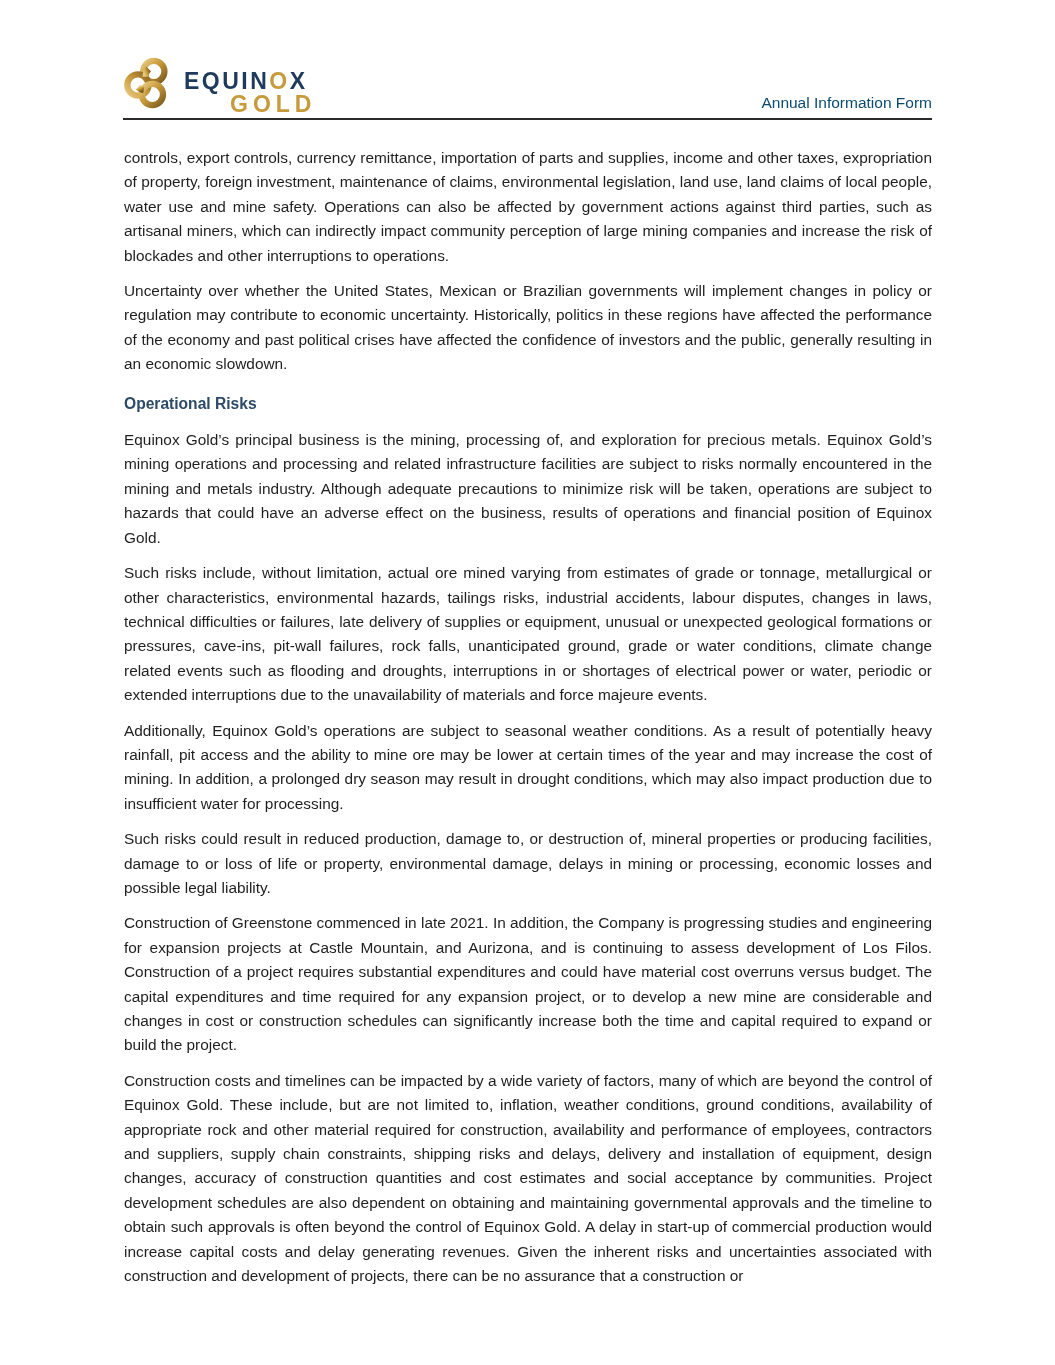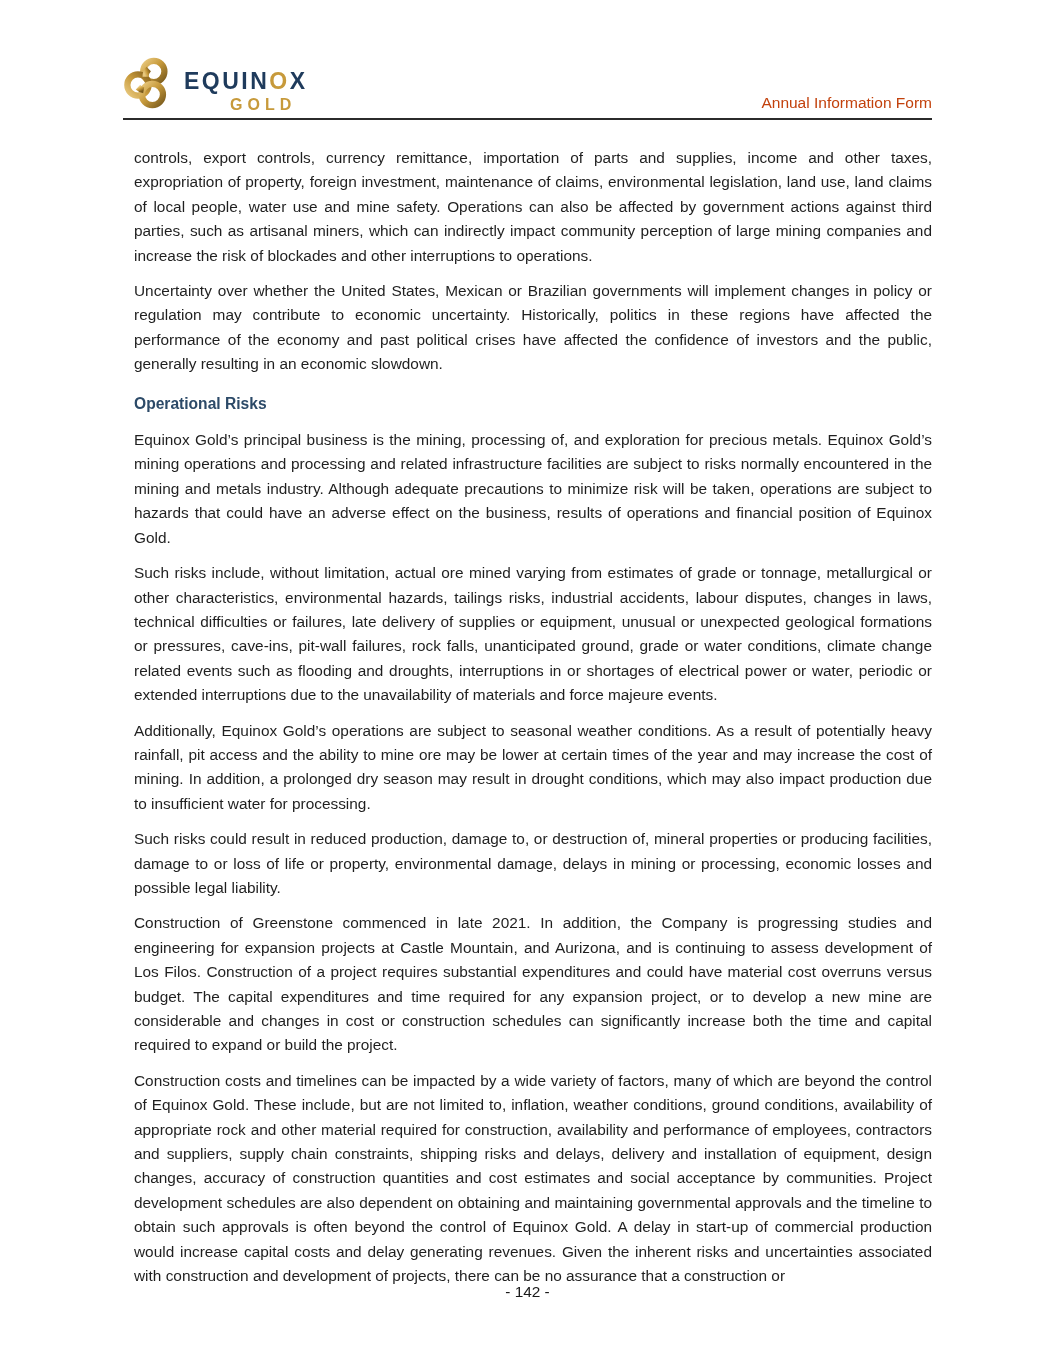--- a/index.html
+++ b/index.html
@@ -43,39 +43,39 @@
     font-size: 23px;
     line-height: 24px;
     font-weight: 700;
     letter-spacing: 2.5px;
     color: var(--navy, #1F3B5C);
     white-space: nowrap;
     margin-top: 20px;
   }
   .brand-line1 .gold-letter { color: var(--gold, #C79A3B); }
   .brand-line2 {
-    font-size: 16px;
+    font-size: 23px;
     line-height: 23px;
     font-weight: 700;
     letter-spacing: 5px;
     color: var(--gold, #C79A3B);
     margin-left: 46px;
     white-space: nowrap;
   }
   .doc-title {
     font-size: 15.5px;
-    color: #c2410c;
+    color: #0c4a6e;
     padding-bottom: 4px;
     white-space: nowrap;
     margin-left: 36px;
   }
   
   .content {
     position: absolute;
-    left: 134px;
+    left: 124px;
     right: 123px;
     top: 146px;
     color: var(--text, #1F1F1F);
     font-size: 15.4px;
     line-height: 24.4px;
     text-align: justify;
     text-align-last: left;
   }
   .content p { margin: 0 0 11px 0; }
   .content h2 {
@@ -137,15 +137,14 @@
     <p>Uncertainty over whether the United States, Mexican or Brazilian governments will implement changes in policy or regulation may contribute to economic uncertainty. Historically, politics in these regions have affected the performance of the economy and past political crises have affected the confidence of investors and the public, generally resulting in an economic slowdown.</p>
     <h2>Operational Risks</h2>
     <p>Equinox Gold’s principal business is the mining, processing of, and exploration for precious metals. Equinox Gold’s mining operations and processing and related infrastructure facilities are subject to risks normally encountered in the mining and metals industry. Although adequate precautions to minimize risk will be taken, operations are subject to hazards that could have an adverse effect on the business, results of operations and financial position of Equinox Gold.</p>
     <p>Such risks include, without limitation, actual ore mined varying from estimates of grade or tonnage, metallurgical or other characteristics, environmental hazards, tailings risks, industrial accidents, labour disputes, changes in laws, technical difficulties or failures, late delivery of supplies or equipment, unusual or unexpected geological formations or pressures, cave-ins, pit-wall failures, rock falls, unanticipated ground, grade or water conditions, climate change related events such as flooding and droughts, interruptions in or shortages of electrical power or water, periodic or extended interruptions due to the unavailability of materials and force majeure events.</p>
     <p>Additionally, Equinox Gold’s operations are subject to seasonal weather conditions. As a result of potentially heavy rainfall, pit access and the ability to mine ore may be lower at certain times of the year and may increase the cost of mining. In addition, a prolonged dry season may result in drought conditions, which may also impact production due to insufficient water for processing.</p>
     <p>Such risks could result in reduced production, damage to, or destruction of, mineral properties or producing facilities, damage to or loss of life or property, environmental damage, delays in mining or processing, economic losses and possible legal liability.</p>
     <p>Construction of Greenstone commenced in late 2021. In addition, the Company is progressing studies and engineering for expansion projects at Castle Mountain, and Aurizona, and is continuing to assess development of Los Filos. Construction of a project requires substantial expenditures and could have material cost overruns versus budget. The capital expenditures and time required for any expansion project, or to develop a new mine are considerable and changes in cost or construction schedules can significantly increase both the time and capital required to expand or build the project.</p>
     <p>Construction costs and timelines can be impacted by a wide variety of factors, many of which are beyond the control of Equinox Gold. These include, but are not limited to, inflation, weather conditions, ground conditions, availability of appropriate rock and other material required for construction, availability and performance of employees, contractors and suppliers, supply chain constraints, shipping risks and delays, delivery and installation of equipment, design changes, accuracy of construction quantities and cost estimates and social acceptance by communities. Project development schedules are also dependent on obtaining and maintaining governmental approvals and the timeline to obtain such approvals is often beyond the control of Equinox Gold. A delay in start-up of commercial production would increase capital costs and delay generating revenues. Given the inherent risks and uncertainties associated with construction and development of projects, there can be no assurance that a construction or</p>
   </main>
 
-  <footer class="page-number">- 142 -</footer>
 
 </div>
 
 </body></html>

